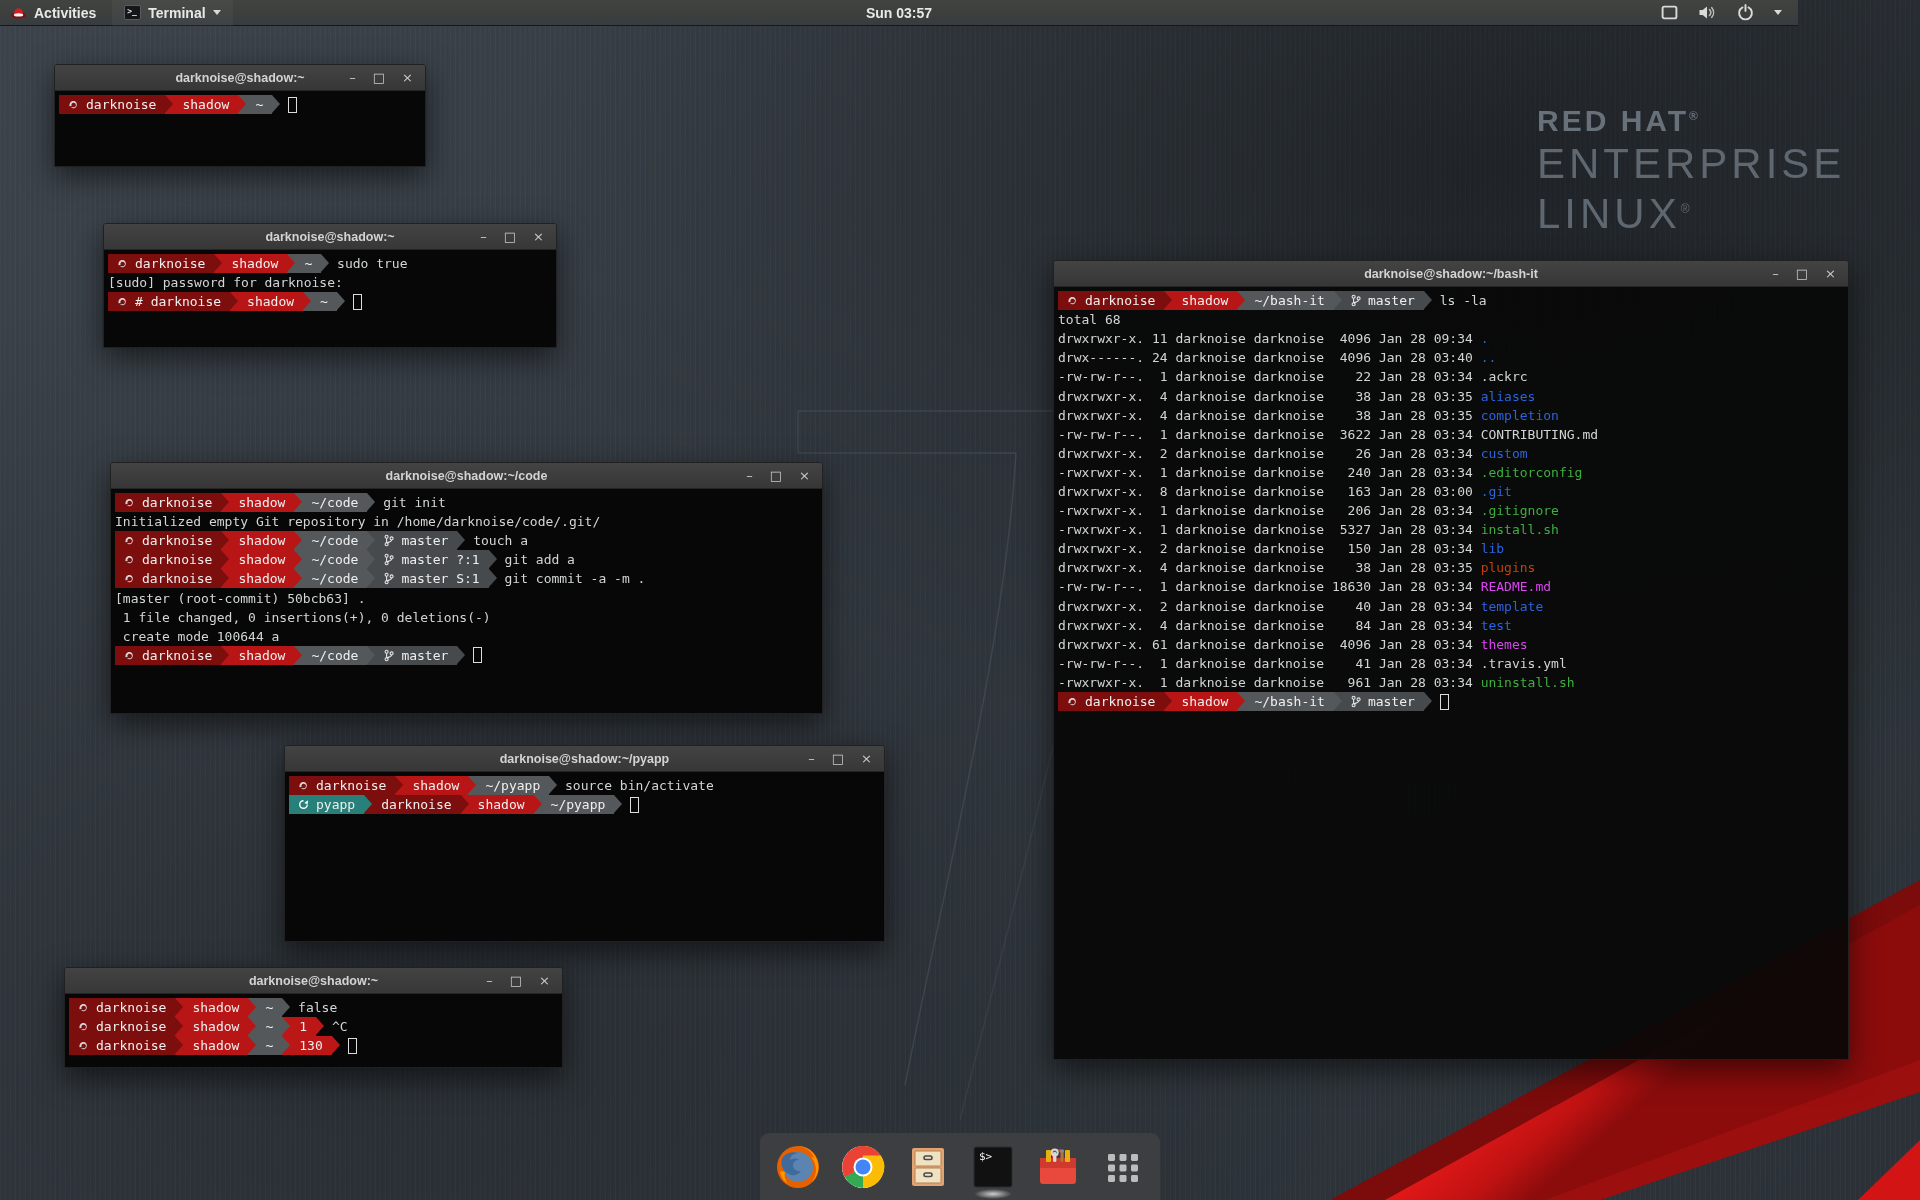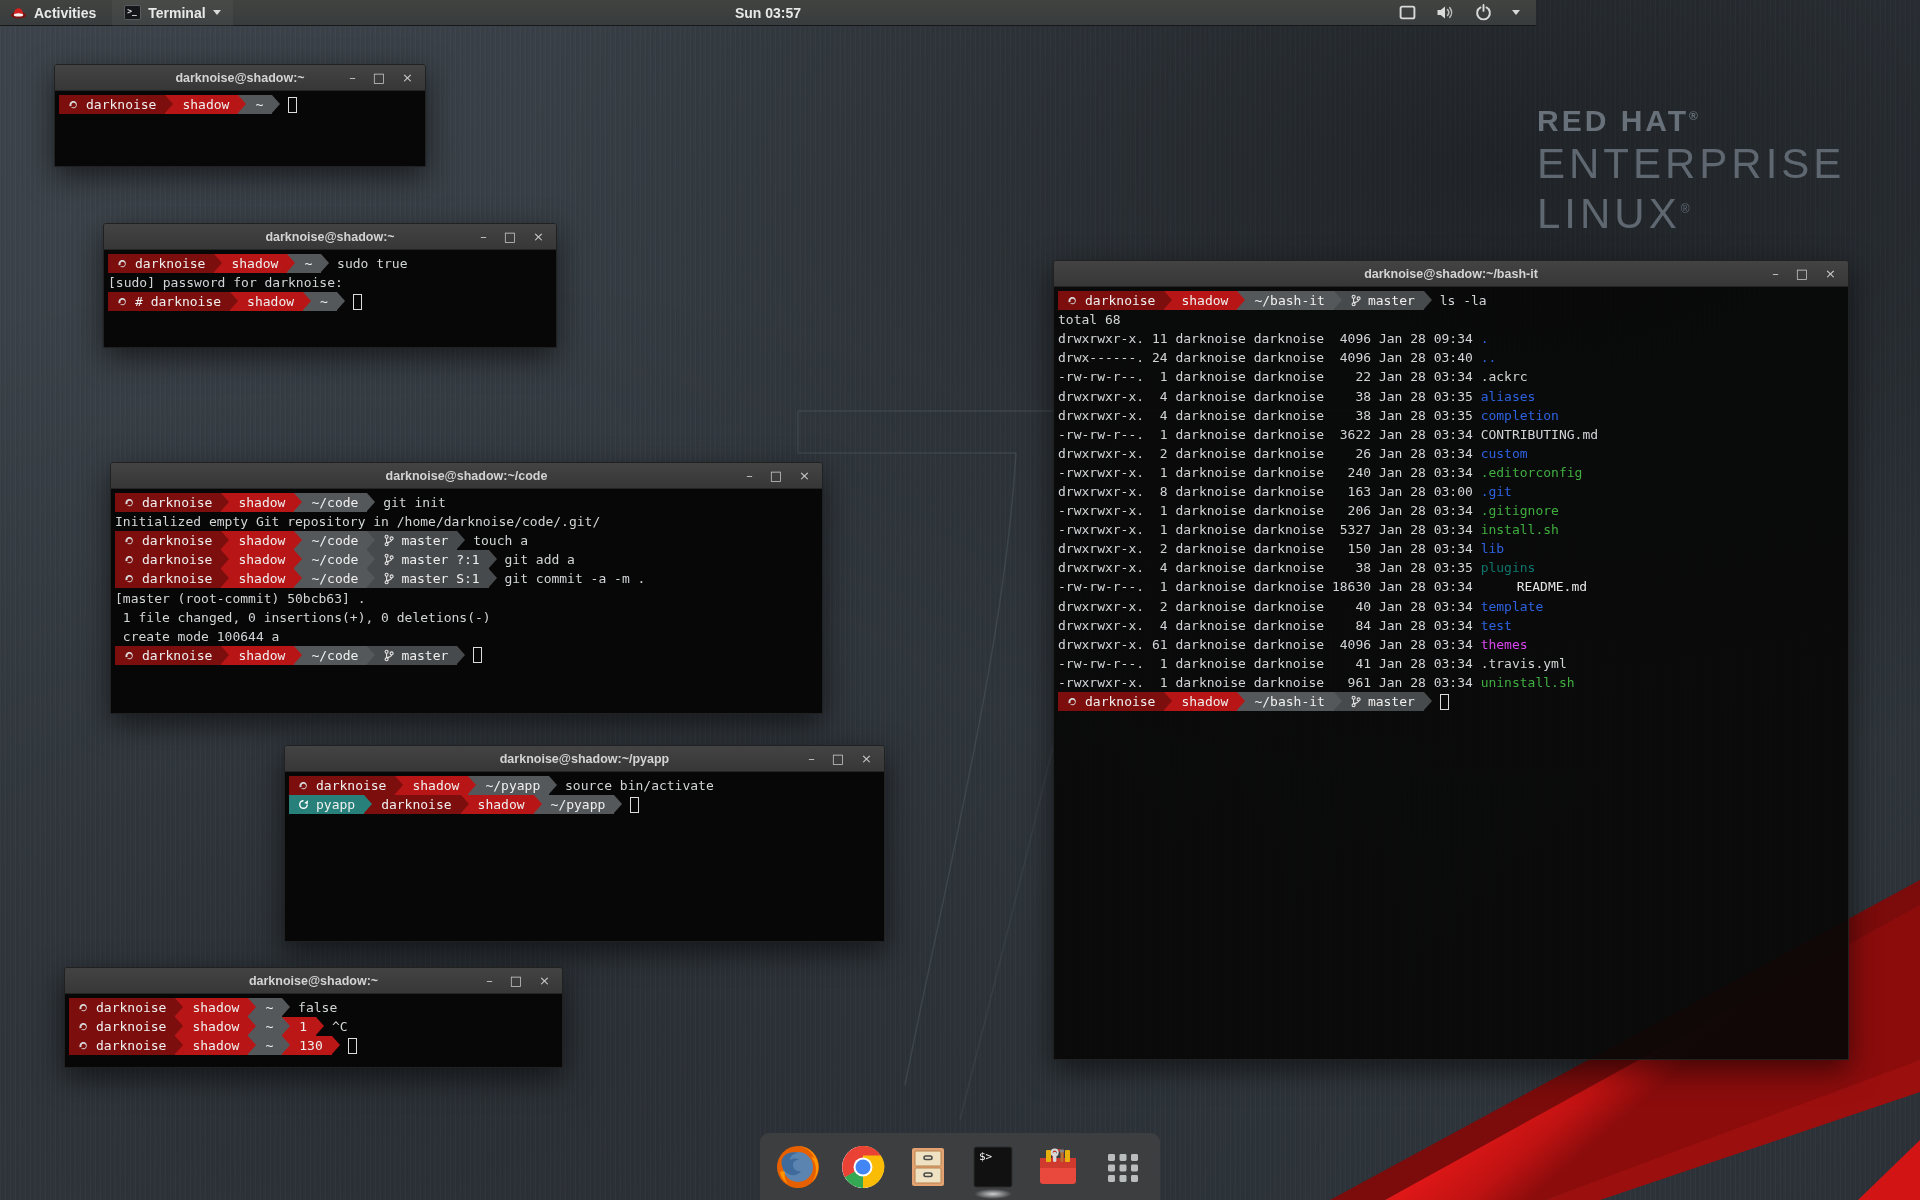--- a/index.html
+++ b/index.html
@@ -15,21 +15,21 @@
     background:
       radial-gradient(1400px 900px at 78% 14%, rgba(0,0,0,0.38), transparent 70%),
       radial-gradient(1600px 1100px at 20% 85%, rgba(0,0,0,0.20), transparent 70%),
       repeating-linear-gradient(90deg, rgba(255,255,255,0.022) 0 1px, rgba(0,0,0,0.028) 1px 3px, transparent 3px 5px),
       linear-gradient(135deg, #3d444b 0%, #343b42 42%, #2b3137 100%);
   }
   .wall-lines { position:absolute; inset:0; z-index:0; }
   .ribbons { position:absolute; inset:0; z-index:1; }
   
   .topbar {
-    position:absolute; left:0; top:0; width:1536px; height:26px; z-index:40;
+    position:absolute; left:0; top:0; width:1798px; height:26px; z-index:40;
     background:linear-gradient(#40433f,#393c3e);
     border-bottom:1px solid #17181a;
     display:flex; align-items:center; color:#e8e8e8; font-size:14px; font-weight:bold;
   }
   .tb-left { display:flex; align-items:center; gap:6px; padding-left:8px; }
   .tb-activities { display:flex; align-items:center; gap:7px; padding:0 10px 0 2px; height:26px; cursor:default; }
   .tb-appmenu { display:flex; align-items:center; gap:7px; padding:0 12px; height:26px; background:rgba(255,255,255,0.04); }
   .tb-center { position:absolute; left:0; right:0; text-align:center; font-weight:bold; pointer-events:none; }
   .tb-right { margin-left:auto; display:flex; align-items:center; gap:20px; padding-right:16px; }
   .caret { width:0; height:0; border-left:4.5px solid transparent; border-right:4.5px solid transparent; border-top:5px solid #d9d9d9; display:inline-block; }
@@ -313,22 +313,22 @@
       <div class="tline"><span class="ttext">-rw-rw-r--.  1 darknoise darknoise    22 Jan 28 03:34 </span><span class="ttext" style="color: rgb(210, 213, 214);">.ackrc</span></div>
       <div class="tline"><span class="ttext">drwxrwxr-x.  4 darknoise darknoise    38 Jan 28 03:35 </span><span class="ttext" style="color: rgb(45, 98, 224);">aliases</span></div>
       <div class="tline"><span class="ttext">drwxrwxr-x.  4 darknoise darknoise    38 Jan 28 03:35 </span><span class="ttext" style="color: rgb(45, 98, 224);">completion</span></div>
       <div class="tline"><span class="ttext">-rw-rw-r--.  1 darknoise darknoise  3622 Jan 28 03:34 </span><span class="ttext" style="color: rgb(210, 213, 214);">CONTRIBUTING.md</span></div>
       <div class="tline"><span class="ttext">drwxrwxr-x.  2 darknoise darknoise    26 Jan 28 03:34 </span><span class="ttext" style="color: rgb(45, 98, 224);">custom</span></div>
       <div class="tline"><span class="ttext">-rwxrwxr-x.  1 darknoise darknoise   240 Jan 28 03:34 </span><span class="ttext" style="color: rgb(63, 174, 63);">.editorconfig</span></div>
       <div class="tline"><span class="ttext">drwxrwxr-x.  8 darknoise darknoise   163 Jan 28 03:00 </span><span class="ttext" style="color: rgb(45, 98, 224);">.git</span></div>
       <div class="tline"><span class="ttext">-rwxrwxr-x.  1 darknoise darknoise   206 Jan 28 03:34 </span><span class="ttext" style="color: rgb(63, 174, 63);">.gitignore</span></div>
       <div class="tline"><span class="ttext">-rwxrwxr-x.  1 darknoise darknoise  5327 Jan 28 03:34 </span><span class="ttext" style="color: rgb(63, 174, 63);">install.sh</span></div>
       <div class="tline"><span class="ttext">drwxrwxr-x.  2 darknoise darknoise   150 Jan 28 03:34 </span><span class="ttext" style="color: rgb(45, 98, 224);">lib</span></div>
-      <div class="tline"><span class="ttext">drwxrwxr-x.  4 darknoise darknoise    38 Jan 28 03:35 </span><span class="ttext" style="color: #0f766e;">plugins</span></div>
-      <div class="tline"><span class="ttext">-rw-rw-r--.  1 darknoise darknoise 18630 Jan 28 03:34 </span><span class="ttext" style="color: #e5e5e5; margin-left: 36px;">README.md</span></div>
+      <div class="tline"><span class="ttext">drwxrwxr-x.  4 darknoise darknoise    38 Jan 28 03:35 </span><span class="ttext" style="color: #c2410c;">plugins</span></div>
+      <div class="tline"><span class="ttext">-rw-rw-r--.  1 darknoise darknoise 18630 Jan 28 03:34 </span><span class="ttext" style="color: #d946ef;">README.md</span></div>
       <div class="tline"><span class="ttext">drwxrwxr-x.  2 darknoise darknoise    40 Jan 28 03:34 </span><span class="ttext" style="color: rgb(45, 98, 224);">template</span></div>
       <div class="tline"><span class="ttext">drwxrwxr-x.  4 darknoise darknoise    84 Jan 28 03:34 </span><span class="ttext" style="color: rgb(45, 98, 224);">test</span></div>
       <div class="tline"><span class="ttext">drwxrwxr-x. 61 darknoise darknoise  4096 Jan 28 03:34 </span><span class="ttext" style="color: #d946ef;">themes</span></div>
       <div class="tline"><span class="ttext">-rw-rw-r--.  1 darknoise darknoise    41 Jan 28 03:34 </span><span class="ttext" style="color: rgb(210, 213, 214);">.travis.yml</span></div>
       <div class="tline"><span class="ttext">-rwxrwxr-x.  1 darknoise darknoise   961 Jan 28 03:34 </span><span class="ttext" style="color: rgb(63, 174, 63);">uninstall.sh</span></div>
       <div class="tline"><span class="pseg" style="background: rgb(124, 14, 14);"><span class="picon"><svg width="11" height="11" viewBox="0 0 11 11">
               <path d="M1.6 7.3 C0.9 4.2 3.2 1.5 5.9 2.1 C8.6 2.7 9.7 5.8 8.1 7.9 C6.9 9.4 4.3 9.6 3 8.3 L5.6 8.3 C7.1 8.3 8.1 7.1 7.9 5.7 C7.7 4.3 6.3 3.4 5 3.8 C3.7 4.2 3.1 5.6 3.6 6.9 Z" fill="#d6d6d6"></path>
             </svg></span><span>darknoise</span></span><span class="parrow-wrap" style="background: rgb(184, 22, 22);"><span class="parrow" style="border-left-color: rgb(124, 14, 14);"></span></span><span class="pseg" style="background: rgb(184, 22, 22);"><span>shadow</span></span><span class="parrow-wrap" style="background: rgb(85, 88, 91);"><span class="parrow" style="border-left-color: rgb(184, 22, 22);"></span></span><span class="pseg" style="background: rgb(85, 88, 91);"><span>~/bash-it</span></span><span class="parrow-wrap" style="background: rgb(71, 74, 76);"><span class="parrow" style="border-left-color: rgb(85, 88, 91);"></span></span><span class="pseg" style="background: rgb(71, 74, 76);"><span class="picon"><svg width="10" height="13" viewBox="0 0 10 13">
               <g fill="none" stroke="#e6e6e6" stroke-width="1.1">
                 <circle cx="2.6" cy="2.7" r="1.5"></circle>

